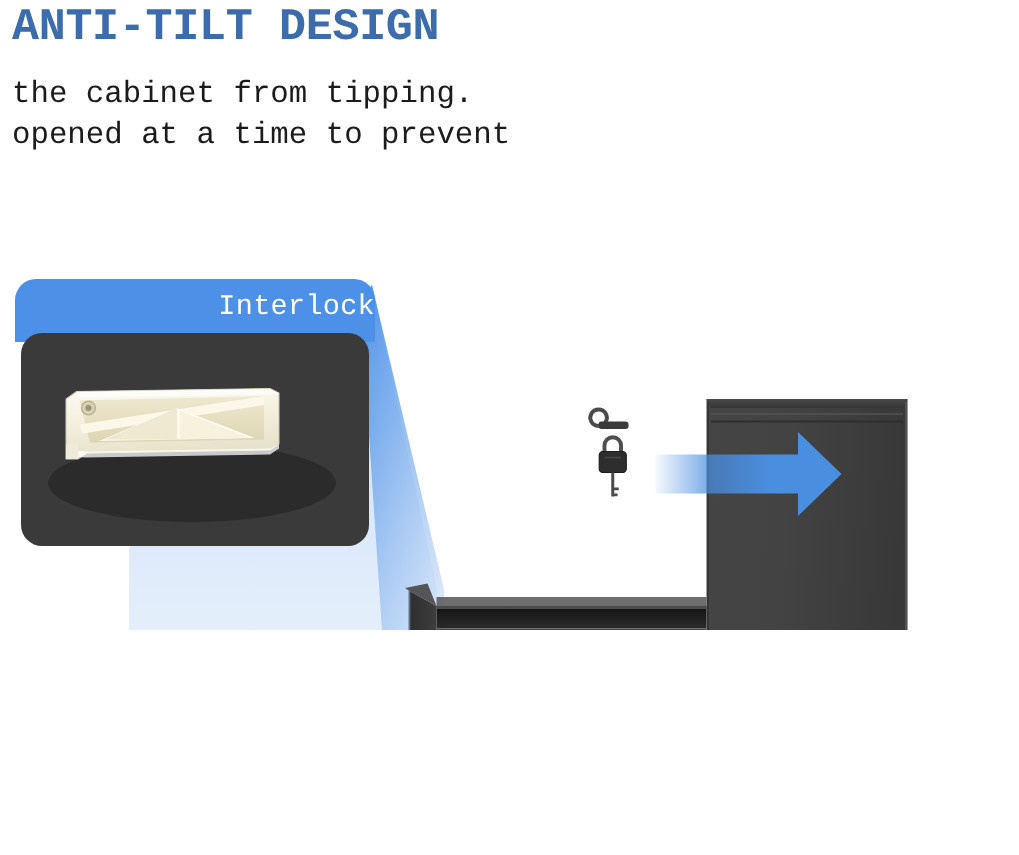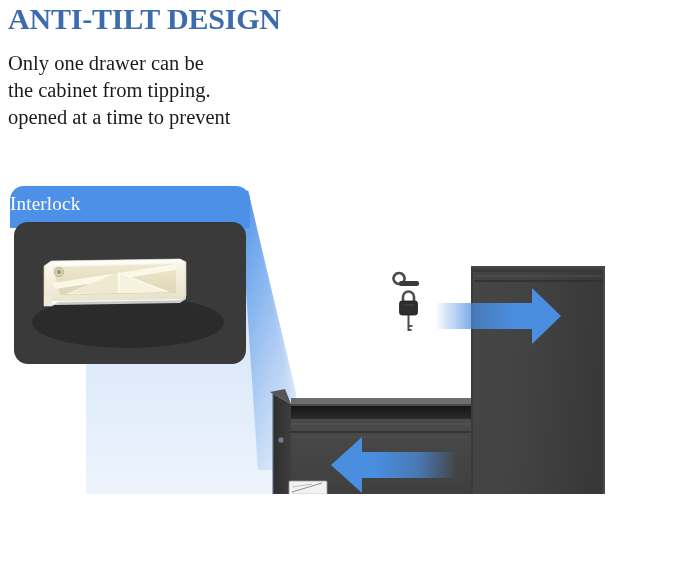--- a/index.html
+++ b/index.html
@@ -3,24 +3,24 @@
 <meta charset="utf-8">
 <style>
   html, body {
     margin: 0;
     padding: 0;
     background: #ffffff;
   }
   #page {
     position: relative;
     width: 679px;
-    height: 494px;
+    height: 420px;
     background: #ffffff;
     overflow: hidden;
-    font-family: Liberation Serif, serif;
+    font-family: Liberation Mono, monospace;
   }
 
   
   #headline {
     position: absolute;
     left: 8px;
     top: 2px;
     font-size: 30px;
     font-weight: bold;
     letter-spacing: -0.2px;
@@ -47,37 +47,36 @@
     width: 679px;
     height: 570px;
   }
 
   
   #callout-label {
     position: absolute;
     left: 10px;
     top: 193px;
     width: 240px;
-    text-align: left;
+    text-align: right;
     font-size: 19px;
     color: #ffffff;
     font-weight: 400;
     letter-spacing: 0.2px;
     pointer-events: none;
   }
 </style>
 </head>
 <body>
 
 <div id="page">
 
   <div id="headline">ANTI-TILT DESIGN</div>
 
   <div id="subcopy">
-    <span class="ln">Only one drawer can be</span>
     <span class="ln">the cabinet from tipping.</span>
     <span class="ln">opened at a time to prevent</span>
   </div>
 
   <svg id="stage" viewBox="0 0 679 570" xmlns="http://www.w3.org/2000/svg">
     <defs>
 
       <linearGradient id="beamGrad" x1="0" y1="0" x2="0.55" y2="1">
         <stop offset="0%" stop-color="#4d90e8" stop-opacity="1"></stop>
         <stop offset="45%" stop-color="#7fb0ee" stop-opacity="0.85"></stop>

